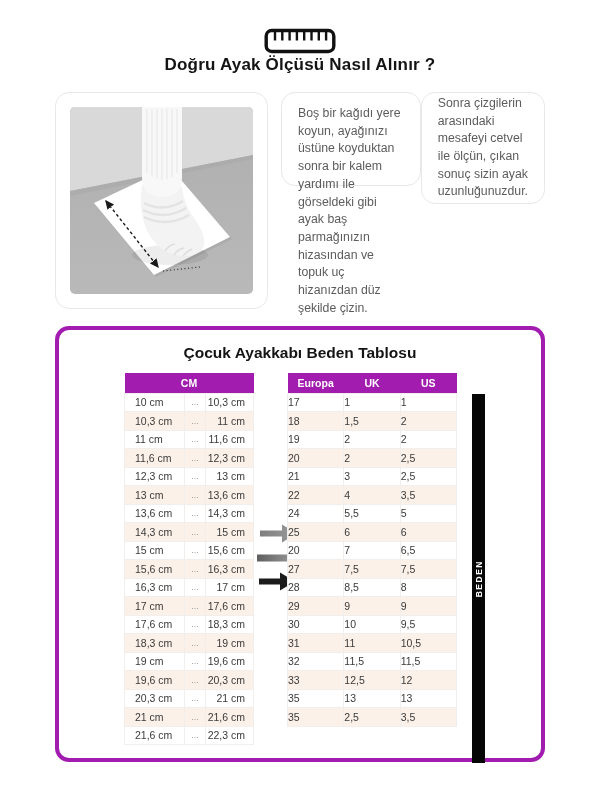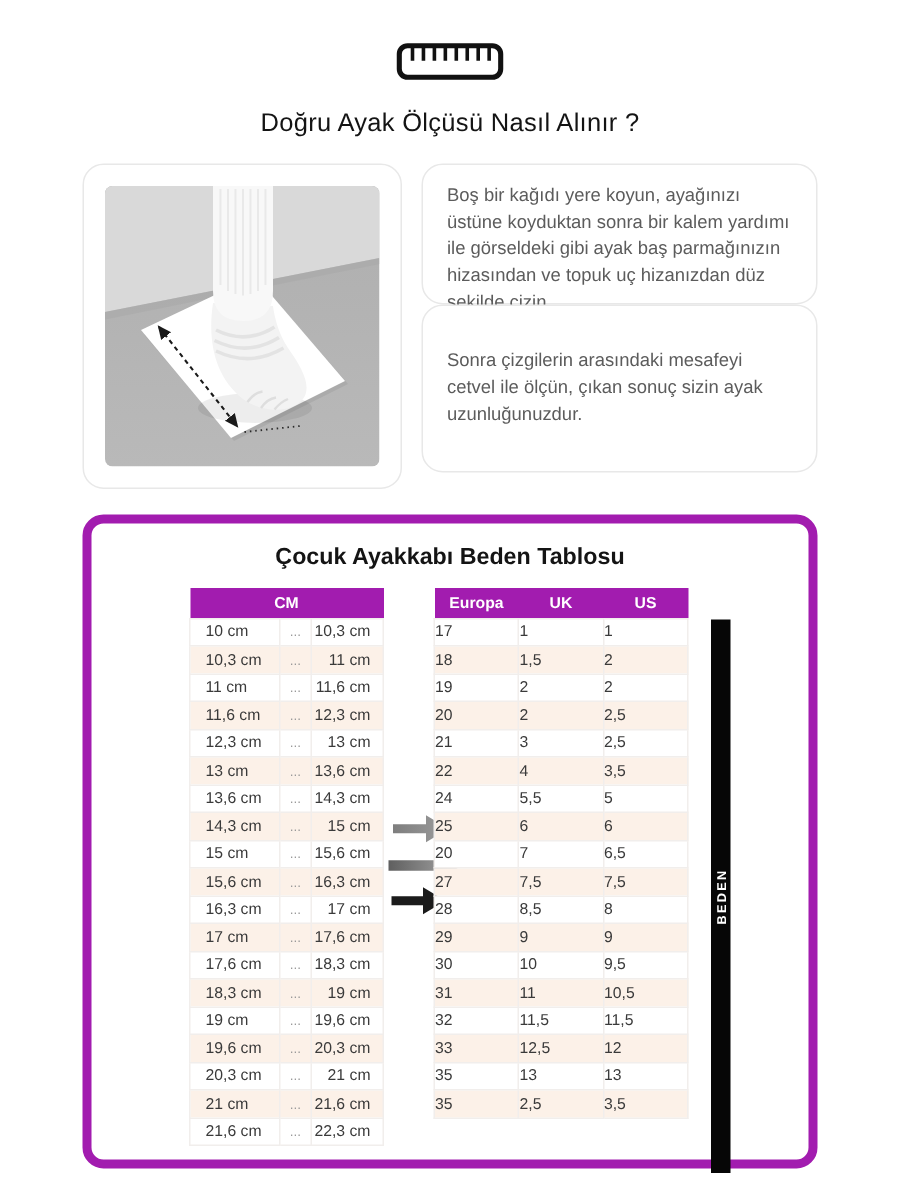--- a/index.html
+++ b/index.html
@@ -1,34 +1,34 @@
 <!DOCTYPE html>
 <html><head>
 <meta charset="utf-8">
 <style>
   * { box-sizing: border-box; margin: 0; padding: 0; }
   html, body { width: 600px; height: 800px; background: #ffffff;
     font-family: "Liberation Sans", "DejaVu Sans", sans-serif; color: #121212; }
 
   .ruler-wrap { display: flex; justify-content: center; padding-top: 27px; }
-  h1.page-title { text-align: center; font-size: 17px; font-weight: normal;
-    letter-spacing: .2px; margin-top: 17px; color: #141414; }
+  h1.page-title { text-align: center; font-size: 17px; font-weight: bold;
+    letter-spacing: .2px; color: #141414; }
 
   .top-row { display: flex; margin: 17px 55px 0 55px; height: 217px; }
   .photo-card { width: 213px; height: 217px; border: 1px solid #e8e8e8;
     border-radius: 14px; padding: 14px; background: #fff; flex: none; }
   .photo-card svg { width: 100%; height: 100%; border-radius: 5px; display: block; }
-  .right-col { flex: 1; margin-left: 13px; display: flex; flex-direction: column; }
+  .right-col { flex: 1; margin-left: 13px; display: flex; flex-direction: row; justify-content: flex-end; }
   .text-card { border: 1px solid #e8e8e8; border-radius: 14px; background: #fff;
     padding: 12px 16px; font-size: 12.3px; line-height: 1.44; color: #5c5c5c; }
   .text-card.first { height: 94px; }
   .text-card.second { height: 112px; margin-top: 0; display: flex; align-items: center; }
 
   .table-card { position: relative; margin: 17px 55px 0 55px; height: 436px;
-    border: 6px solid #a21caf; border-radius: 14px; background: #fff; }
+    border: 4px solid #a21caf; border-radius: 14px; background: #fff; }
   h2.section-title { text-align: center; font-size: 15.5px; font-weight: bold;
     padding-top: 14px; color: #141414; }
 
   table { border-collapse: collapse; font-size: 10.5px; color: #3a3a3a; }
   th { background: #a21caf; color: #ffffff; font-weight: bold; font-size: 10.5px;
     height: 20px; text-align: center; }
   td { height: 18.5px; border: 1px solid #f1eeec; background: #ffffff; }
   tbody tr:nth-child(even) td { background: #fcf1e8; }
 
   .cm-table { position: absolute; left: 65px; top: 43px; width: 130px; }

